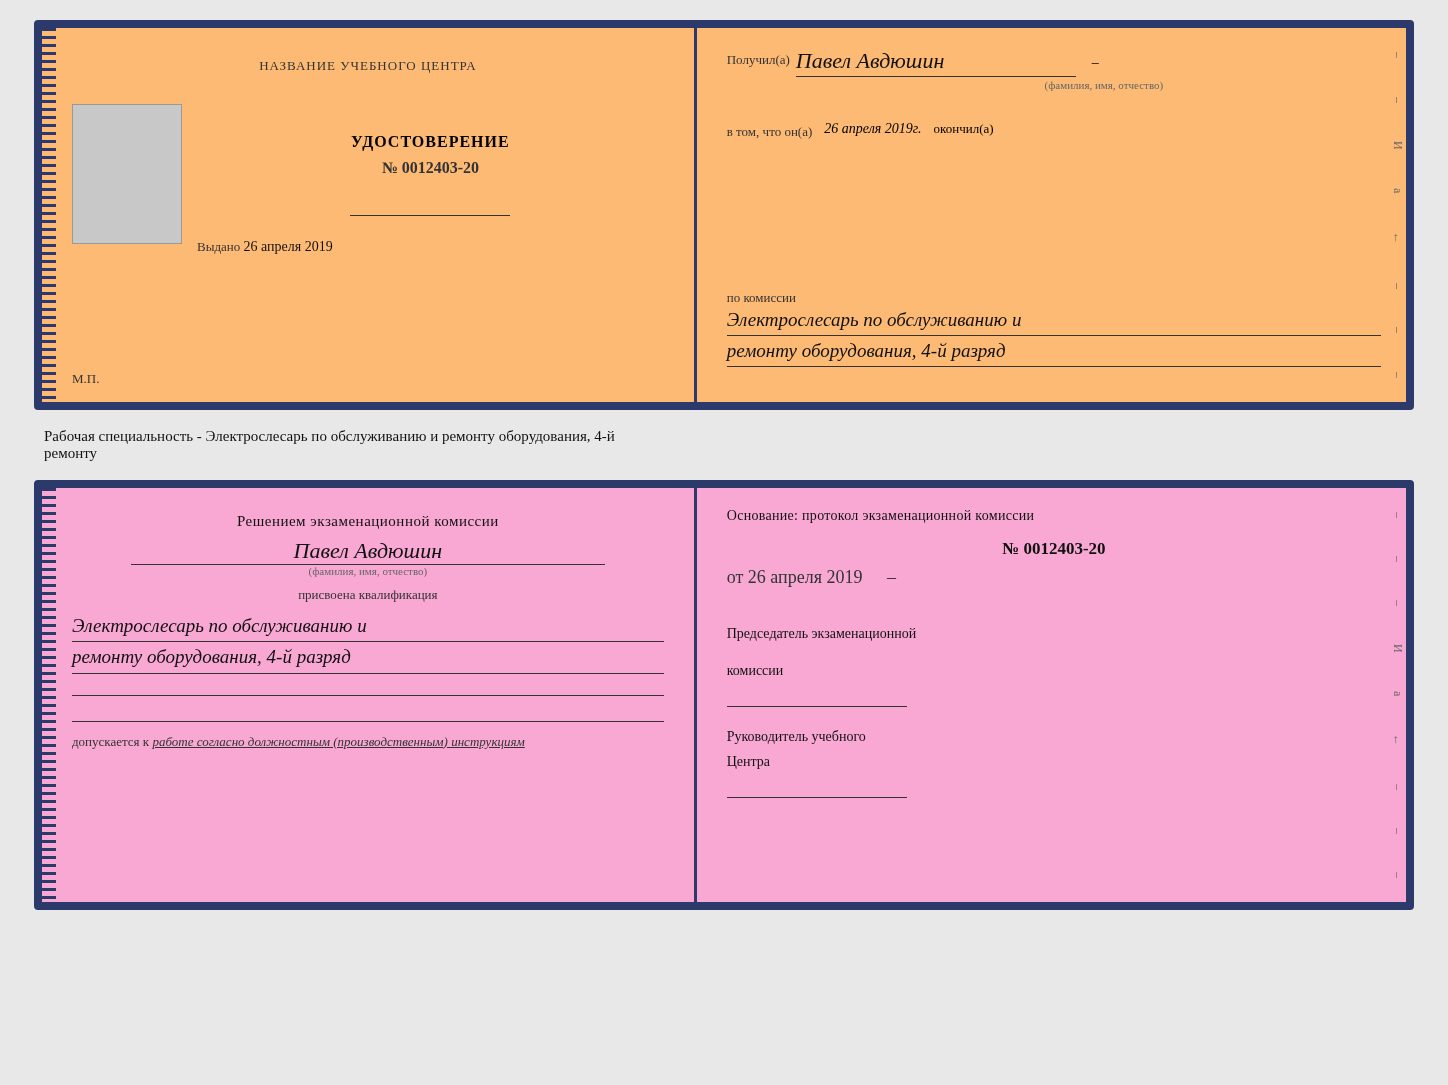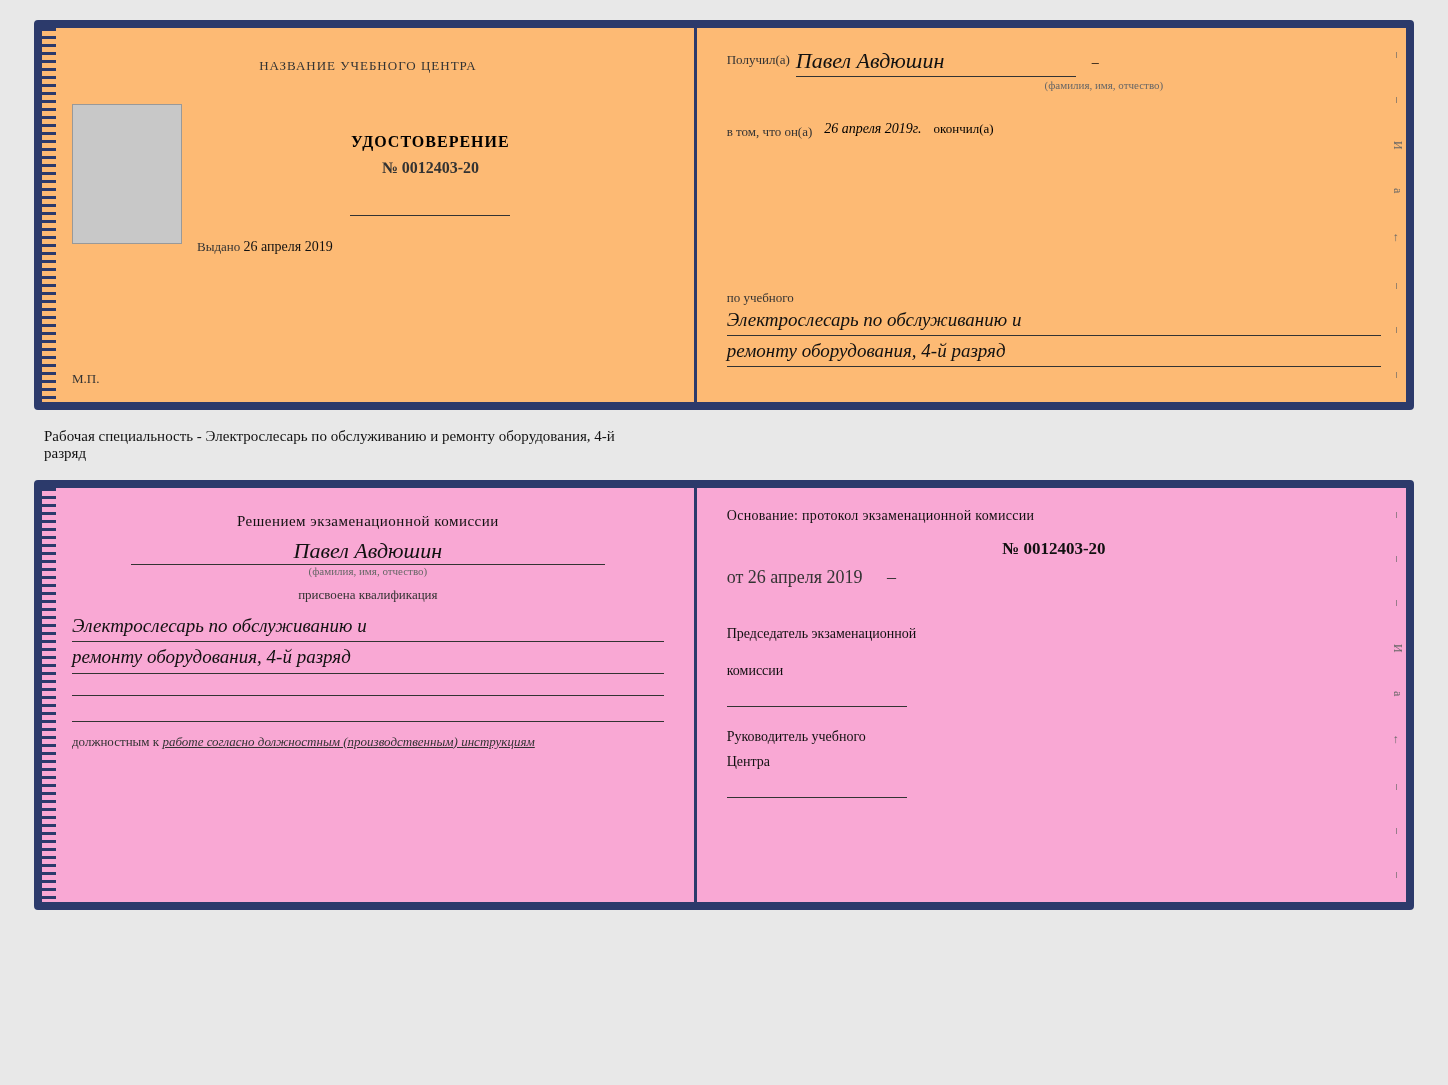--- a/index.html
+++ b/index.html
@@ -433,57 +433,57 @@
       <span class="subtitle-small" style="margin-left:100px;">(фамилия, имя, отчество)</span>
 
       <div style="display:flex; align-items:center; gap:12px; margin-top:18px; flex-wrap:wrap;">
         <span class="vitom-line">в том, что он(а)</span>
         <span class="date-handwritten">26 апреля 2019г.</span>
         <span class="okончил-text">окончил(а)</span>
       </div>
 
 
       <div style="margin-top: 140px;">
-        <span class="profession-label">по учебного</span>
+        <span class="profession-label">по комиссии</span>
         <span class="profession-handwritten">Электрослесарь по обслуживанию и</span>
         <span class="profession-line2">ремонту оборудования, 4-й разряд</span>
       </div>
     </div>
 
     <div class="side-strip-right">
       <span class="strip-char">–</span>
       <span class="strip-char">–</span>
       <span class="strip-char">И</span>
       <span class="strip-char">а</span>
       <span class="strip-char">←</span>
       <span class="strip-char">–</span>
       <span class="strip-char">–</span>
       <span class="strip-char">–</span>
     </div>
   </div>
 
   <div class="middle-text">
     <div>Рабочая специальность - Электрослесарь по обслуживанию и ремонту оборудования, 4-й</div>
-    <div>разряд</div>
+    <div>ремонту</div>
   </div>
 
   <div class="bottom-document">
     <div class="spine-left"></div>
 
     <div class="bottom-left">
       <div class="komissia-title">Решением экзаменационной комиссии</div>
       <span class="person-name-bot">Павел Авдюшин</span>
       <span class="fio-subtitle">(фамилия, имя, отчество)</span>
       <div class="prisvoena-text">присвоена квалификация</div>
       <span class="qualification-handwritten">Электрослесарь по обслуживанию и</span>
       <span class="qualification-line2">ремонту оборудования, 4-й разряд</span>
       <span class="empty-line"></span>
       <span class="empty-line"></span>
       <div class="dopuskaetsya-line">
-        <span>должностным к</span>
+        <span>допускается к</span>
         <span class="dopusk-handwritten">работе согласно должностным (производственным) инструкциям</span>
       </div>
     </div>
 
     <div class="bottom-right">
       <div class="osnovanie-text">Основание: протокол экзаменационной комиссии</div>
       <div class="protocol-number">№ 0012403-20</div>
       <div class="ot-date-line">
         <span>от</span>
         <span>26 апреля 2019</span>

